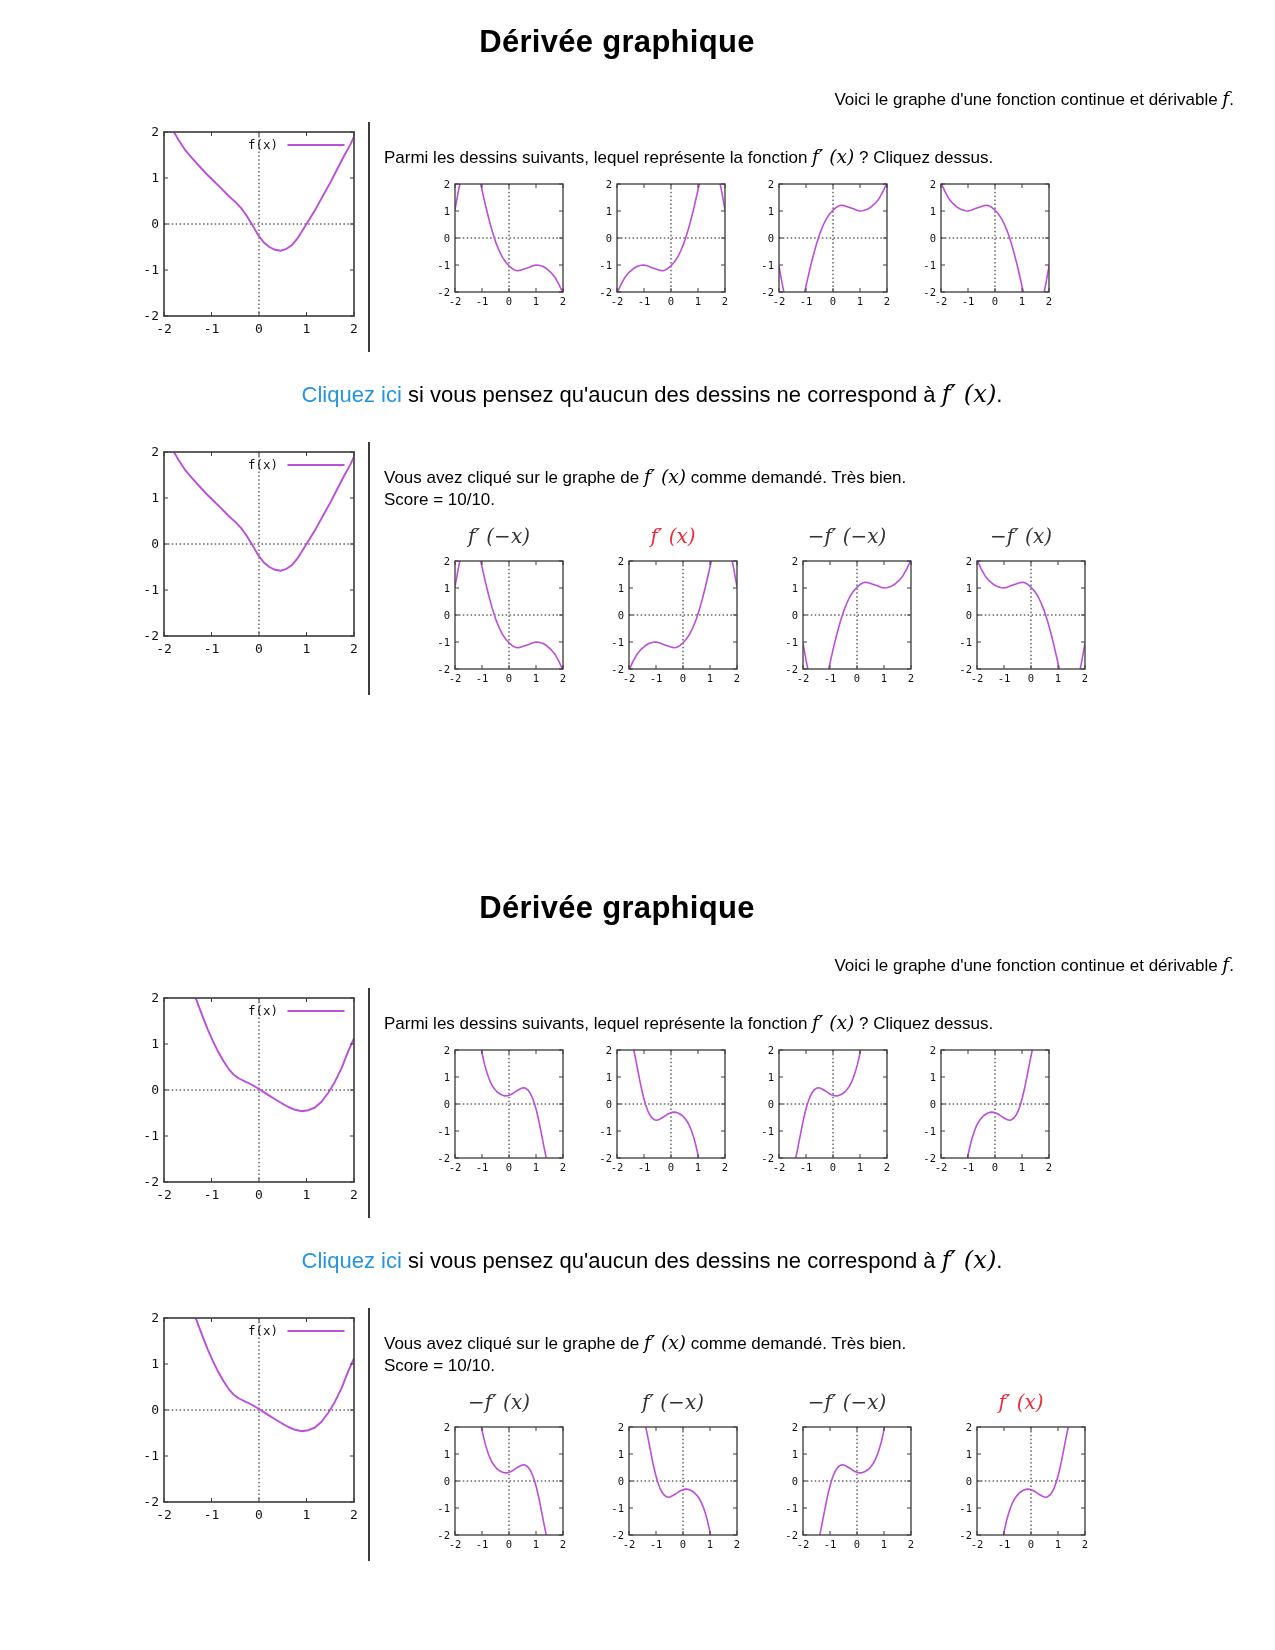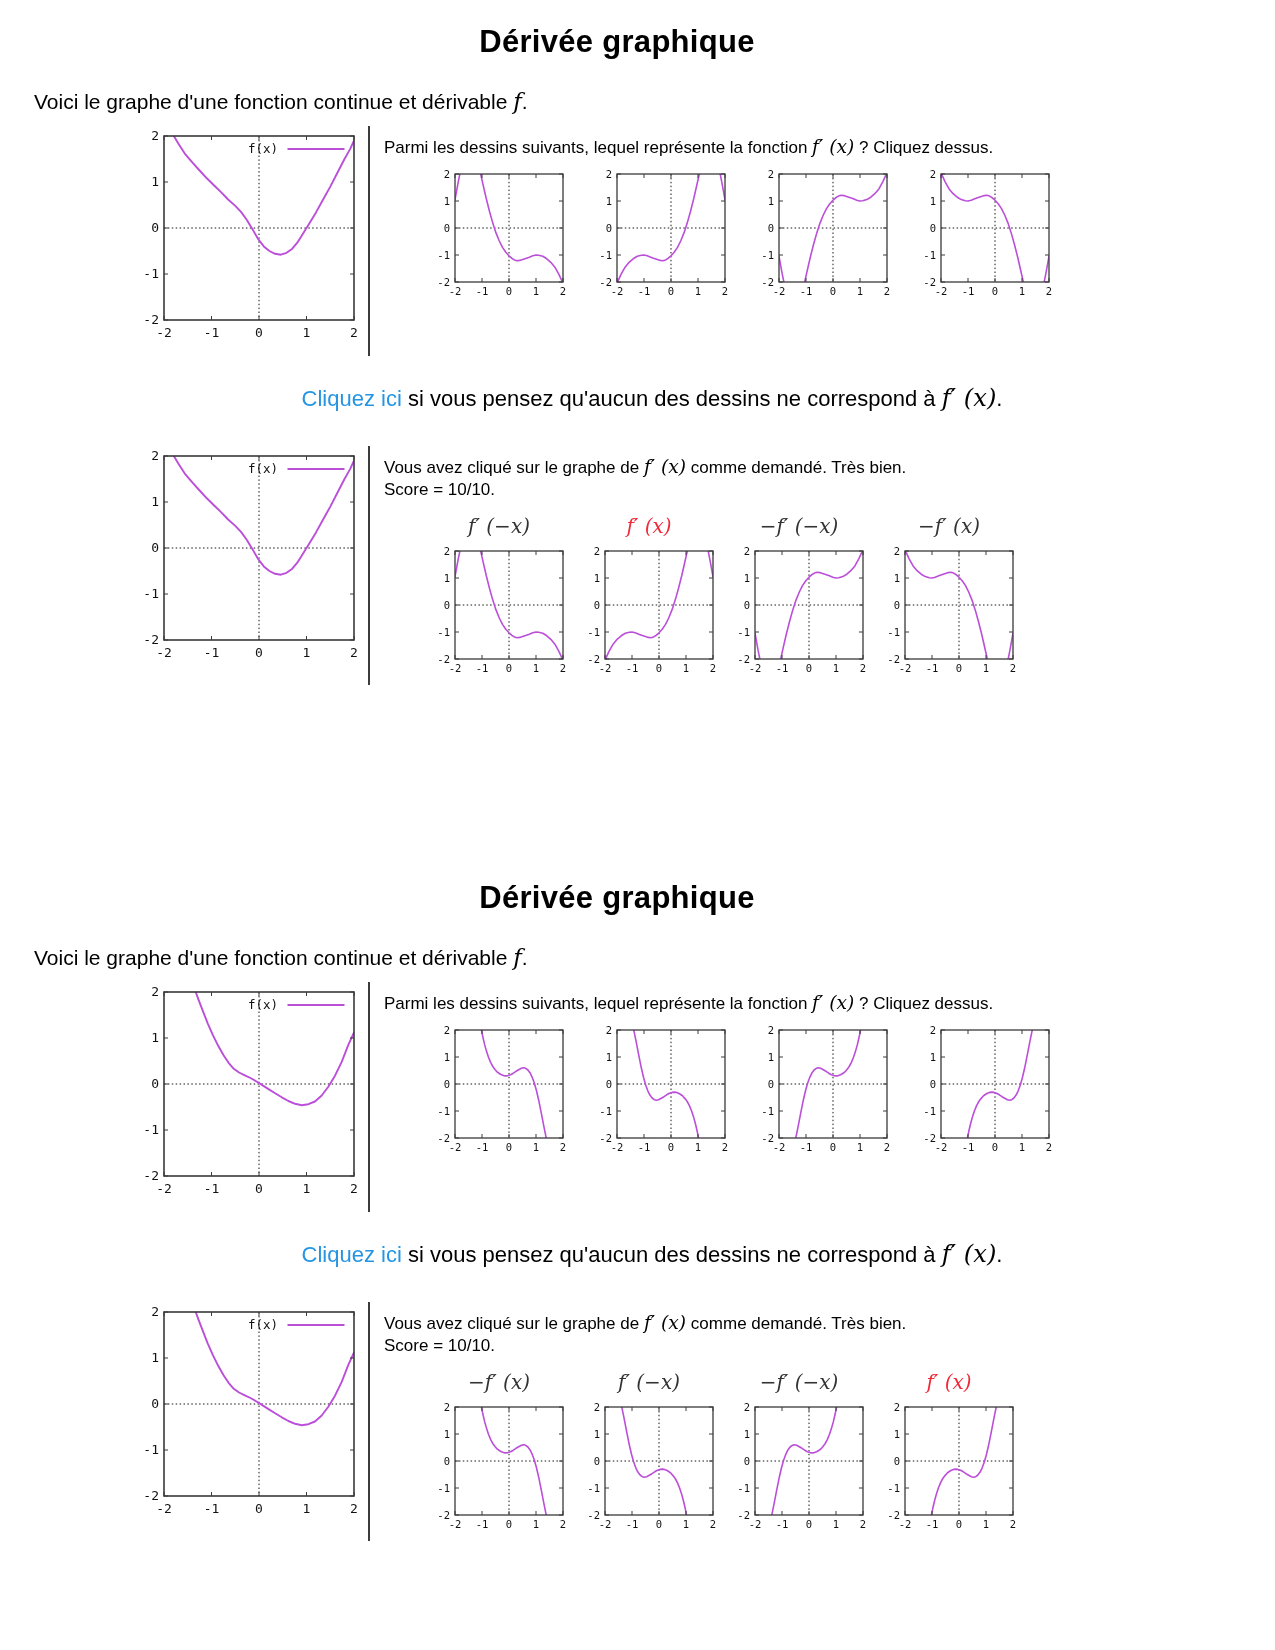--- a/index.html
+++ b/index.html
@@ -1,33 +1,33 @@
 <!DOCTYPE html>
 <html><head>
 <meta charset="utf-8">
 <style>
   html,body{margin:0;padding:0;background:#ffffff;}
   body{width:1275px;font-family:"Liberation Sans",sans-serif;color:#000;}
   .page{padding-top:14px;}
   .exercise{width:1234px;}
   .exercise + .exercise{margin-top:195px;}
   .title{text-align:center;font-size:31px;font-weight:bold;margin:10px 0 28px 0;letter-spacing:.3px;}
-  .intro{text-align:left;font-size:21px;margin:0 0 10px 0;padding-left:34px;}
+  .intro{text-align:right;font-size:17px;margin:0 0 10px 0;padding-left:34px;}
   .math{font-family:"DejaVu Serif",serif;font-style:italic;font-size:1.1em;}
   .row{display:flex;align-items:stretch;margin-left:126px;margin-top:12px;}
   .graph-main{flex:none;width:238px;}
   .rcol{border-left:2px solid #3c3c3c;padding-left:12px;margin-left:4px;}
-  .qtext{font-size:17px;margin:10px 0 8px 2px;max-width:700px;}
+  .qtext{font-size:17px;margin:24px 0 8px 2px;max-width:700px;}
   .feedback{margin-bottom:2px;}
   .score{margin-top:2px;}
   .mini-row{display:flex;gap:20px;margin-left:46px;margin-top:10px;}
   .graph-small{width:142px;height:140px;}
   .none-line{text-align:center;font-size:22px;margin:28px 0 34px 70px;}
   .link{text-decoration:none;cursor:pointer;}
-  .answer-row{display:flex;gap:8px;margin-left:46px;margin-top:14px;}
+  .answer-row{display:flex;gap:32px;margin-left:46px;margin-top:14px;}
   .answer{display:flex;flex-direction:column;align-items:center;}
   .alabel{display:block;text-align:center;font-family:"DejaVu Serif",serif;font-style:italic;font-size:20px;margin-bottom:7px;}
 </style>
 </head>
 <body>
 
 <div class="page">
 
   <section class="exercise">
     <h1 class="title">Dérivée graphique</h1>

